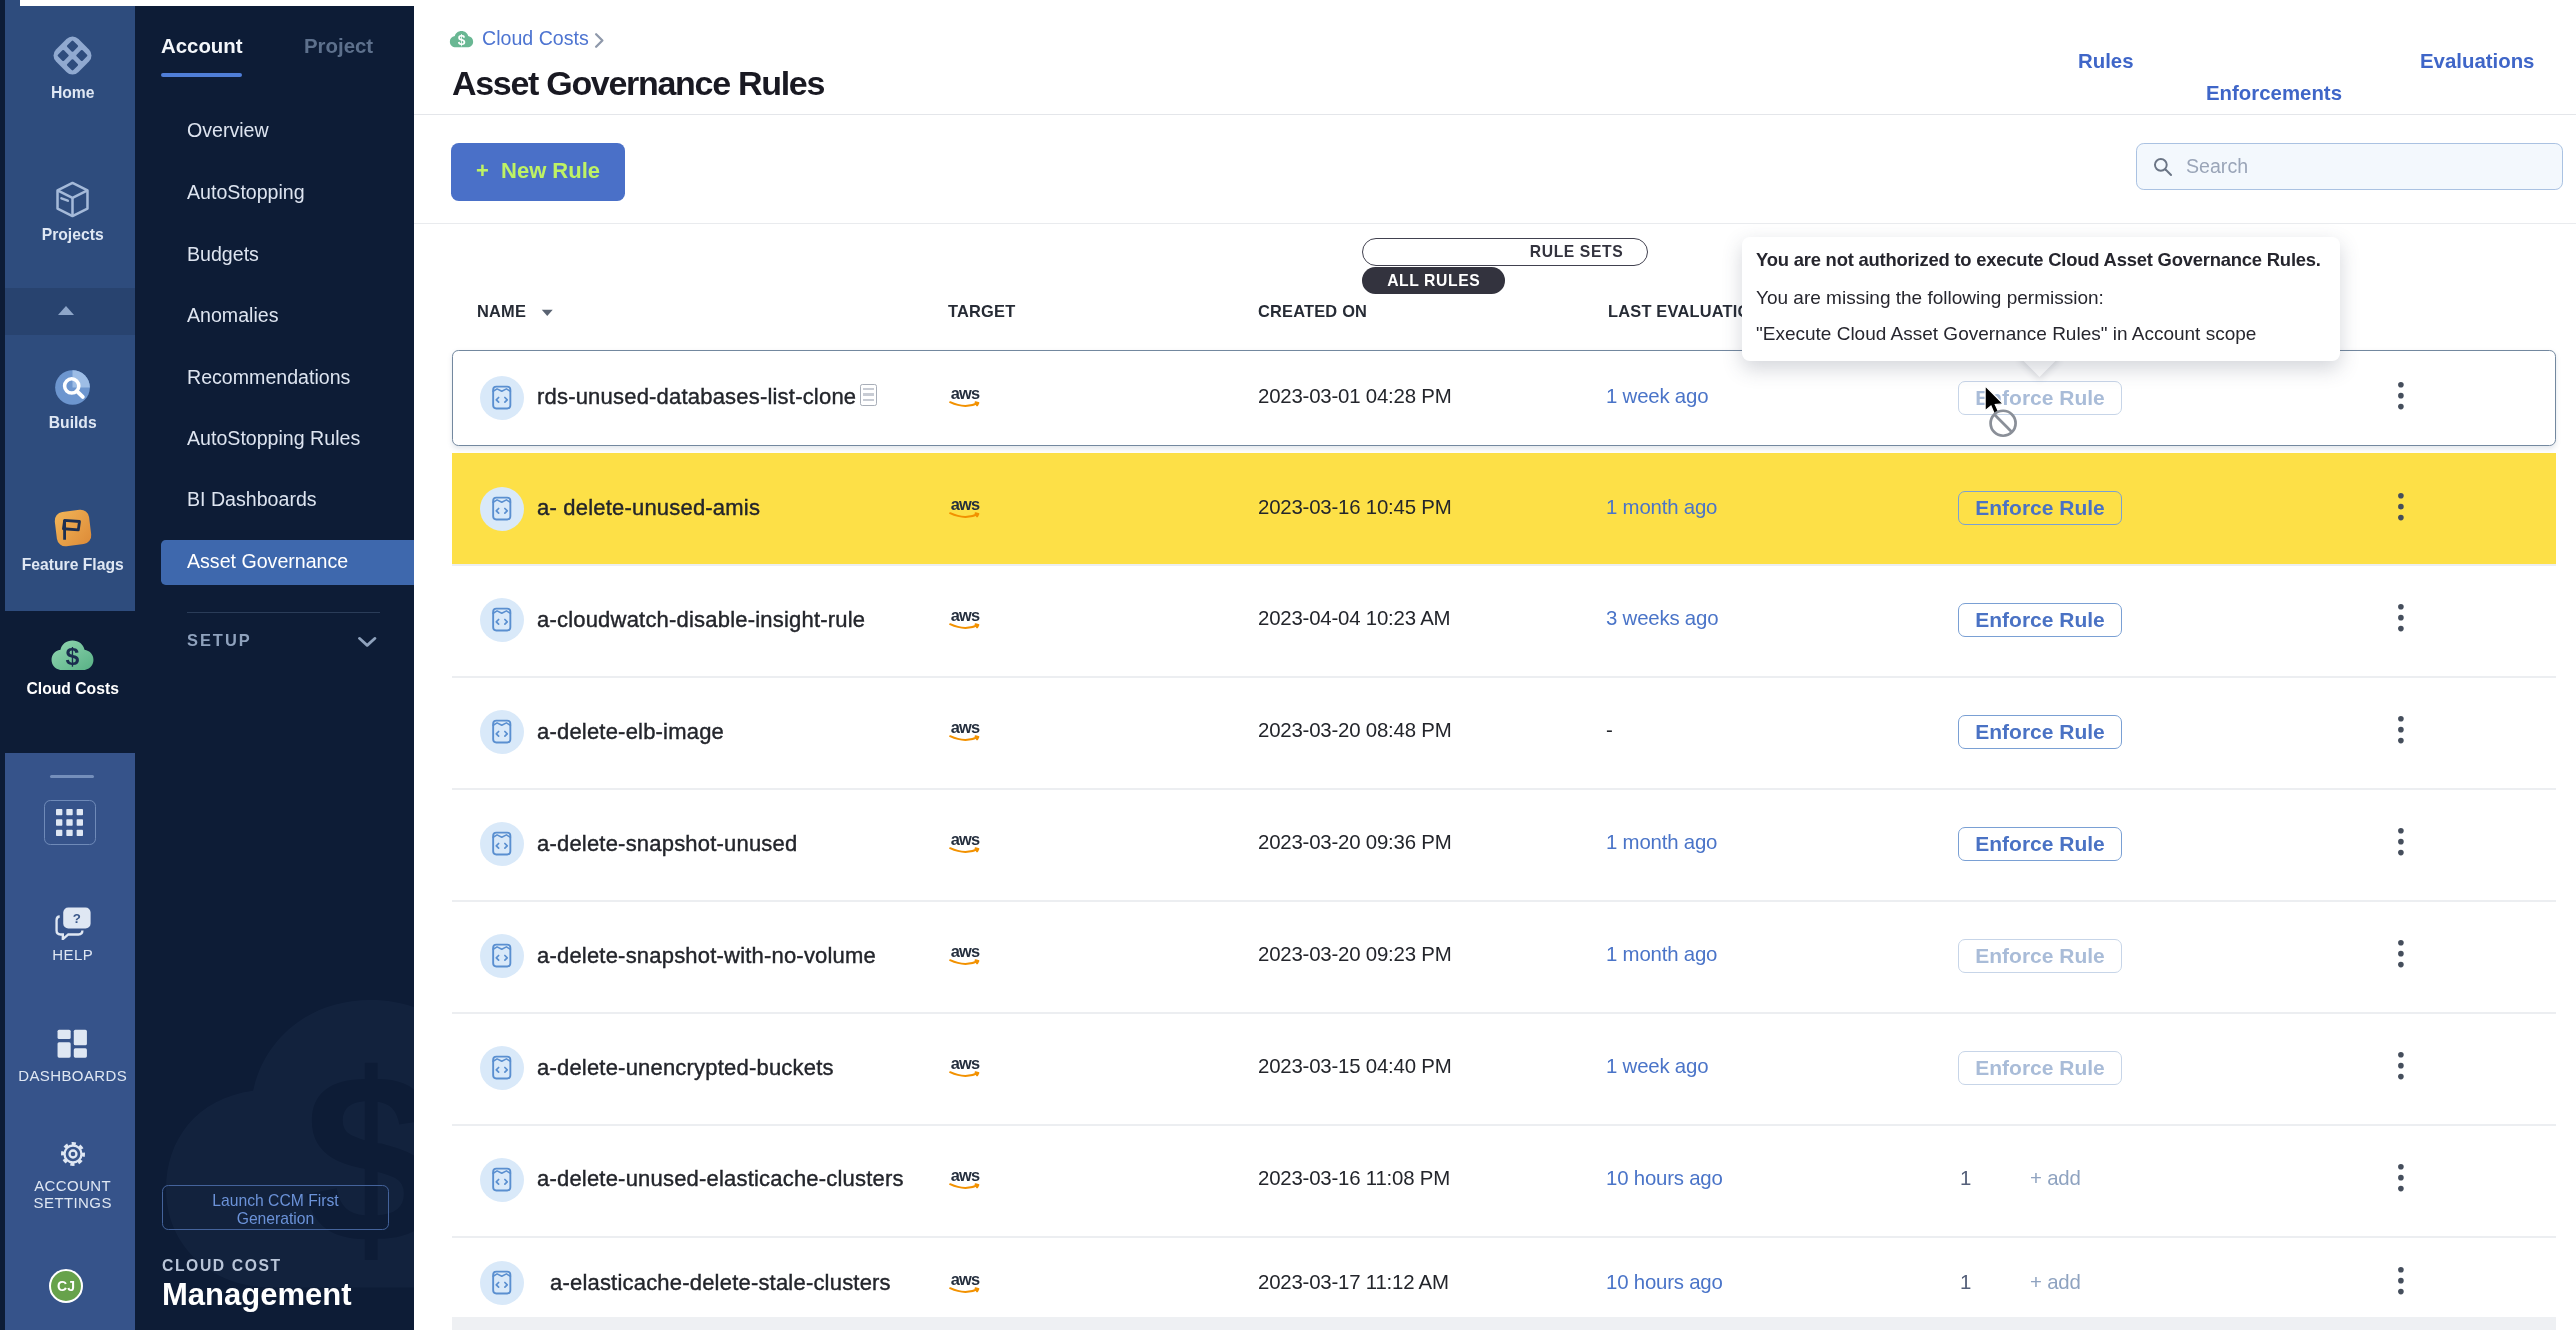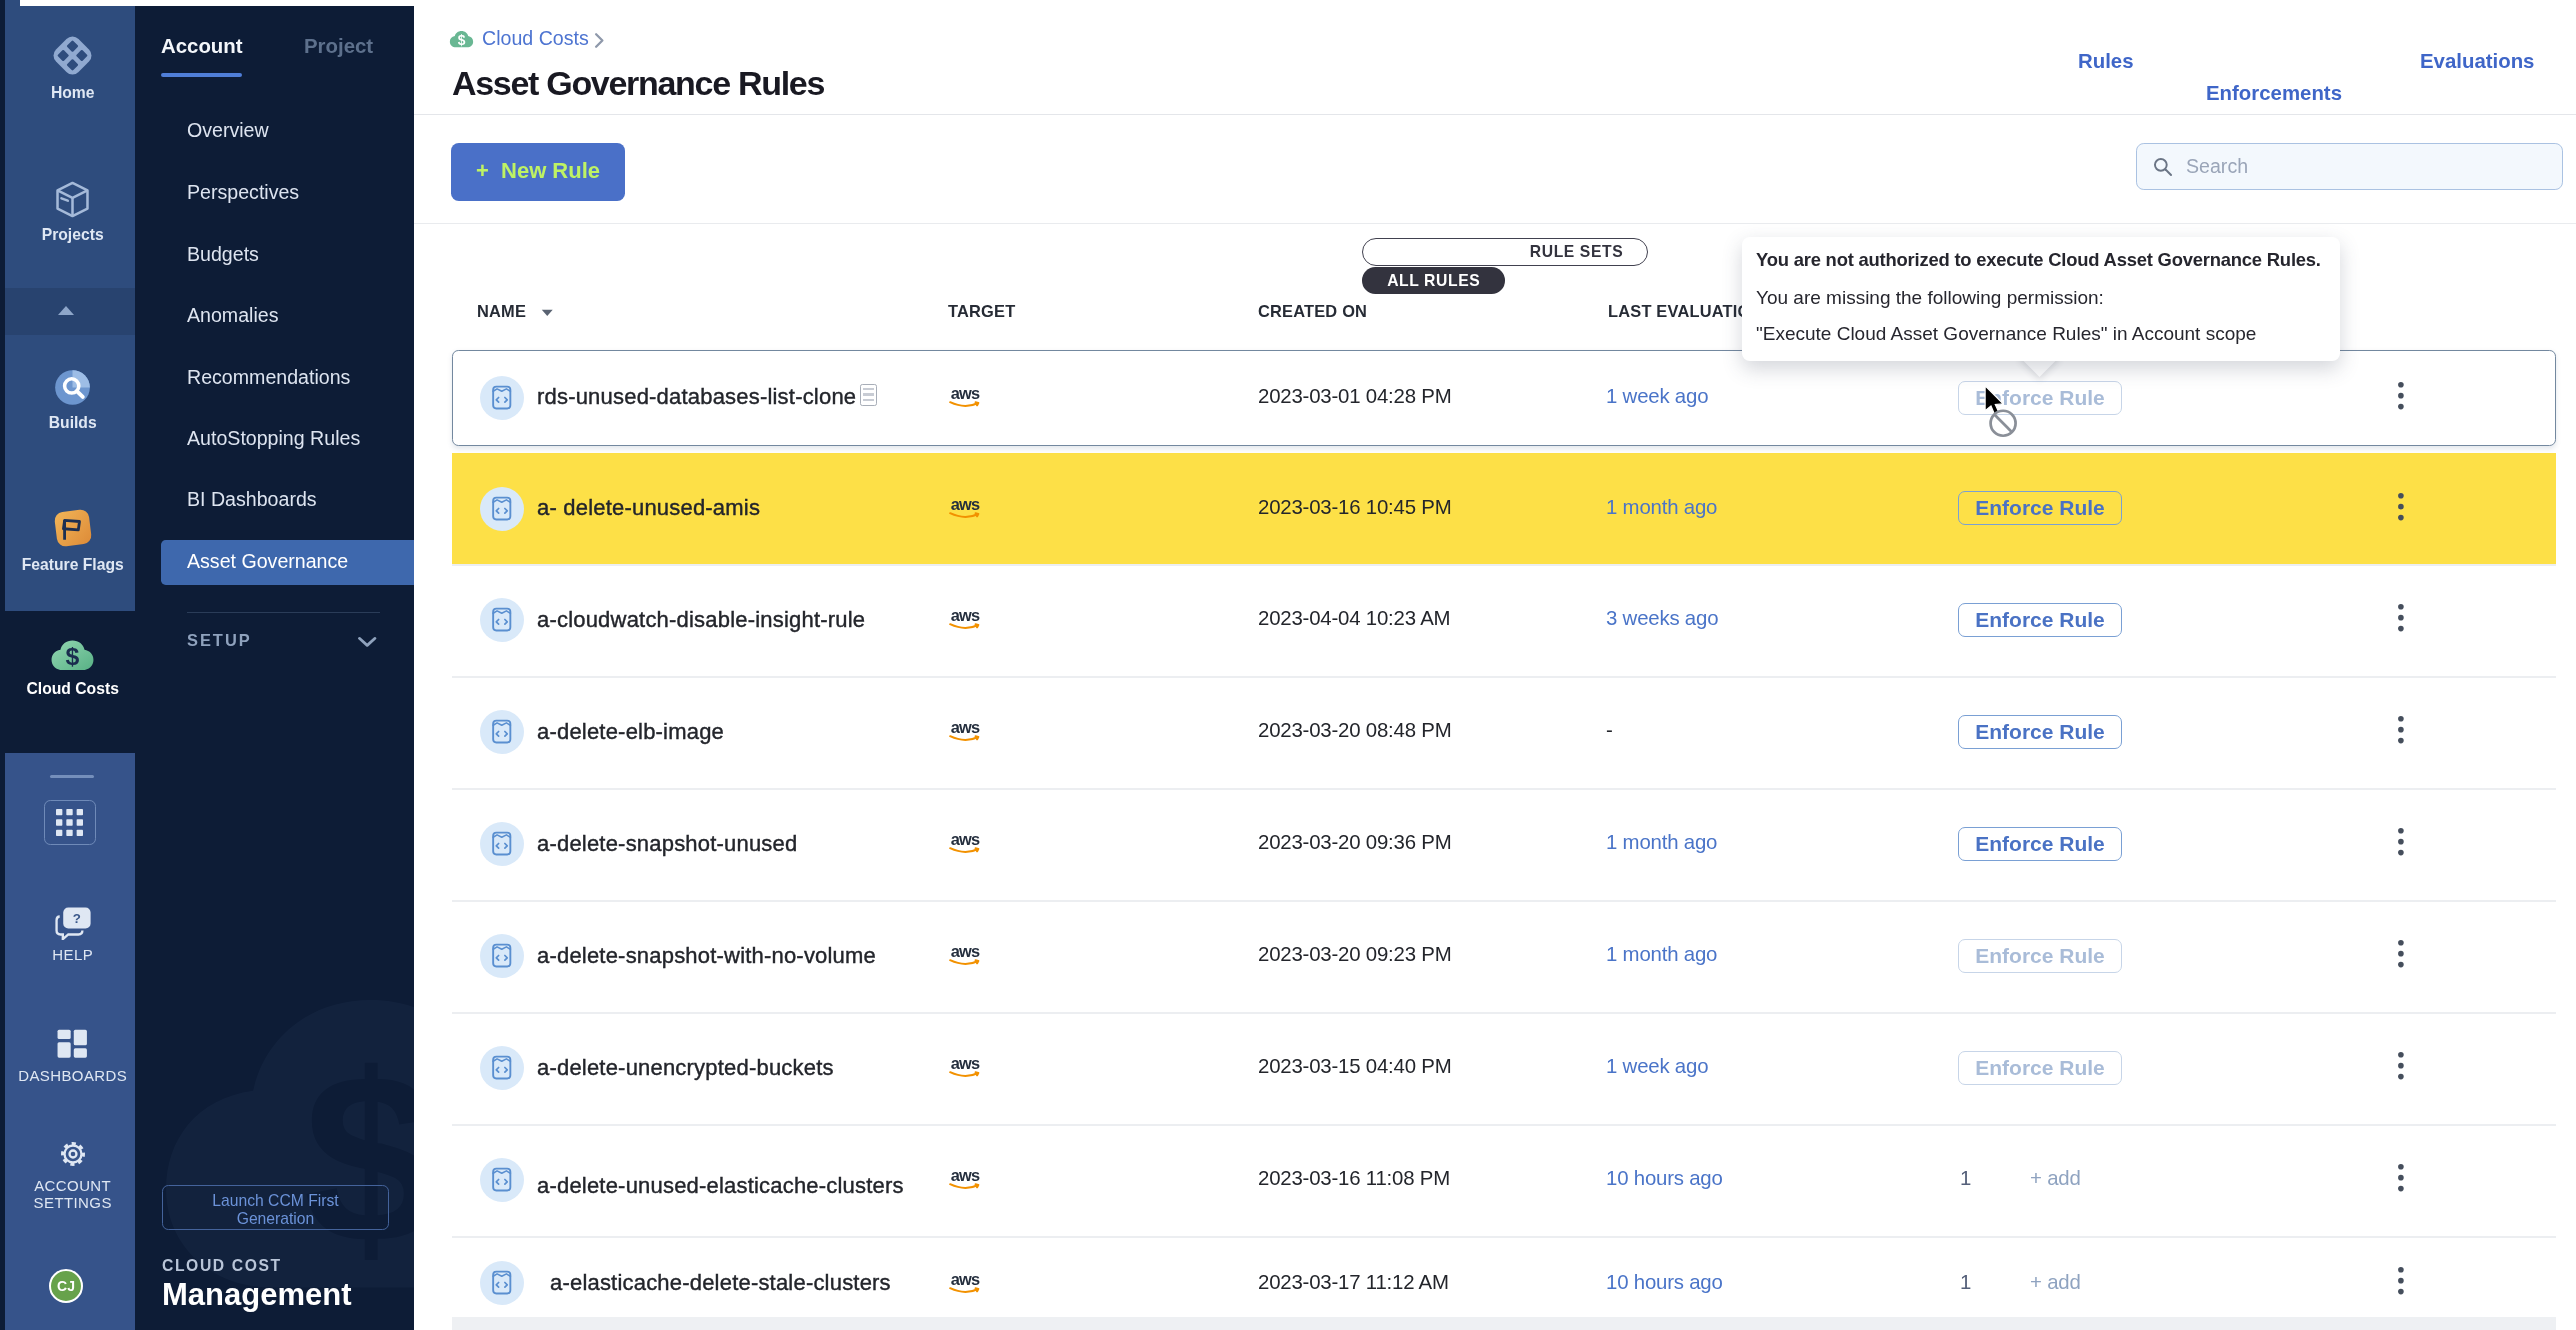--- a/index.html
+++ b/index.html
@@ -154,21 +154,21 @@
   <svg class="abs" width="439" height="407" viewBox="0 0 58 48" style="left:15.7px;top:963px;opacity:0.04;">
     <path d="M29 2 C21 2 15 7 13.5 14 C6 15 2 20.5 2 27 C2 34.5 8 40 16 40 L42 40 C50 40 56 34.5 56 27 C56 20 51 15 44.5 14 C43 7 37 2 29 2 Z" fill="#8fb4e8"></path>
     <text x="29" y="34" text-anchor="middle" font-size="32" font-weight="bold" fill="#0d1c36">$</text>
   </svg>
 
   <div class="abs" style="left:26px;top:35px;font-size:20.4px;font-weight:700;color:#f4f7fb;">Account</div>
   <div class="abs" style="left:26px;top:73px;width:81px;height:3.9px;background:#4f7ed8;border-radius:2.3px;"></div>
   <div class="abs" style="left:169px;top:35px;font-size:20.4px;font-weight:700;color:#5d708c;">Project</div>
 
   <div class="abs" style="left:52px;top:119px;font-size:19.6px;color:#dde4f0;">Overview</div>
-  <div class="abs" style="left:52px;top:181px;font-size:19.6px;color:#dde4f0;">Perspectives</div>
+  <div class="abs" style="left:52px;top:181px;font-size:19.6px;color:#dde4f0;">AutoStopping</div>
   <div class="abs" style="left:52px;top:243px;font-size:19.6px;color:#dde4f0;">Budgets</div>
   <div class="abs" style="left:52px;top:304px;font-size:19.6px;color:#dde4f0;">Anomalies</div>
   <div class="abs" style="left:52px;top:366px;font-size:19.6px;color:#dde4f0;">Recommendations</div>
   <div class="abs" style="left:52px;top:427px;font-size:19.6px;color:#dde4f0;">AutoStopping Rules</div>
   <div class="abs" style="left:52px;top:488px;font-size:19.6px;color:#dde4f0;">BI Dashboards</div>
 
   <div class="abs" style="left:26px;top:540px;width:254px;height:45px;background:#3e68ad;border-radius:4.7px 0 0 4.7px;"></div>
   <div class="abs" style="left:52px;top:550px;font-size:19.6px;color:#ffffff;">Asset Governance</div>
 
   <div class="abs" style="left:52px;top:612px;width:193px;height:0.8px;background:#2a3c58;"></div>
@@ -398,21 +398,21 @@
 <div class="abs" style="left:38px;top:1125px;width:2104px;height:110px;background:#ffffff;">
   <div style="position:absolute;left:28px;top:33px;width:44px;height:44px;border-radius:50%;background:#d9e9f9;">
           <svg width="23.5" height="25" viewBox="0 0 30 32" style="position:absolute;left:10.2px;top:9.4px;">
 <g fill="none" stroke="#5a8fd0" stroke-width="2.4" stroke-linecap="round" stroke-linejoin="round">
 <path d="M4 6 Q4 2 8 2 L22 2 Q26 2 26 6 L26 26 Q26 30 22 30 L8 30 Q4 30 4 26 Z"></path>
 <path d="M4 8 L9 5 L15 8 L21 5 L26 8" stroke-width="2"></path>
 <path d="M11 16 L8 19 L11 22 M19 16 L22 19 L19 22" stroke-width="2.2"></path>
 </g>
           </svg>
         </div>
-  <div style="position:absolute;left:85px;top:48px;font-size:22px;font-weight:500;color:#23252b;letter-spacing:0.2px;text-align:right;-webkit-text-stroke:0.4px #23252b;">a-delete-unused-elasticache-clusters</div>
+  <div style="position:absolute;left:85px;top:41px;font-size:22px;font-weight:500;color:#23252b;letter-spacing:0.2px;text-align:right;-webkit-text-stroke:0.4px #23252b;">a-delete-unused-elasticache-clusters</div>
   <svg width="36" height="25" viewBox="0 0 46 32" style="position:absolute;left:495px;top:42px;">
 <text x="23" y="18" text-anchor="middle" font-size="21" font-weight="bold" fill="#252f3e" font-family="Liberation Sans" letter-spacing="-1">aws</text>
 <path d="M4 22 Q23 31 40 23 M40 23 L36.5 22 M40 23 L38.5 26" fill="none" stroke="#f29100" stroke-width="2.6" stroke-linecap="round"></path>
 </svg>
   <div style="position:absolute;left:806px;top:42px;font-size:20.4px;letter-spacing:-0.2px;color:#23252b;">2023-03-16 11:08 PM</div>
   <div style="position:absolute;left:1154px;top:42px;font-size:20.4px;letter-spacing:-0.2px;color:#4a74c8;">10 hours ago</div>
   <div style="position:absolute;left:1508px;top:42px;font-size:20.4px;color:#55607a;">1</div>
   <div style="position:absolute;left:1578px;top:42px;font-size:20.4px;letter-spacing:-0.2px;color:#8fa3c0;">+ add</div>
   <svg width="7.8" height="36" viewBox="0 0 10 46" style="position:absolute;left:1945px;top:37px;">
     <circle cx="5" cy="6" r="3.6" fill="#454e5c"></circle>

